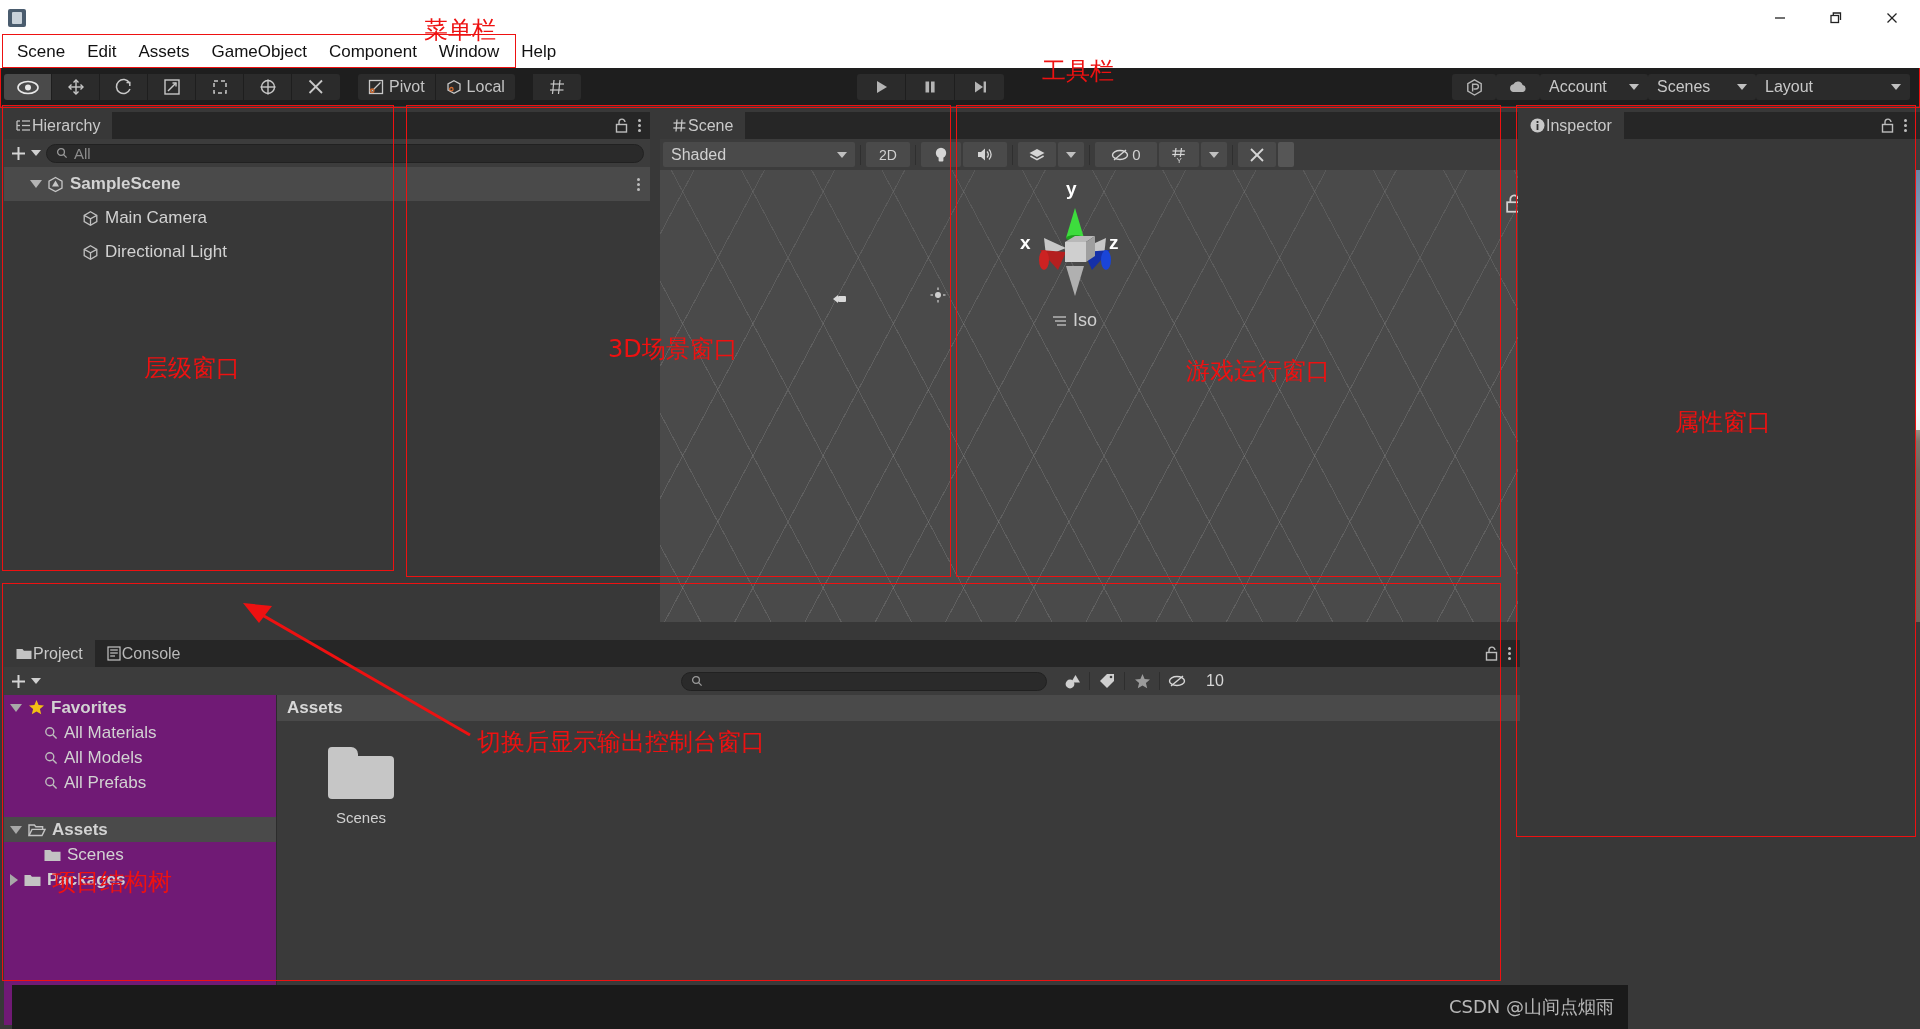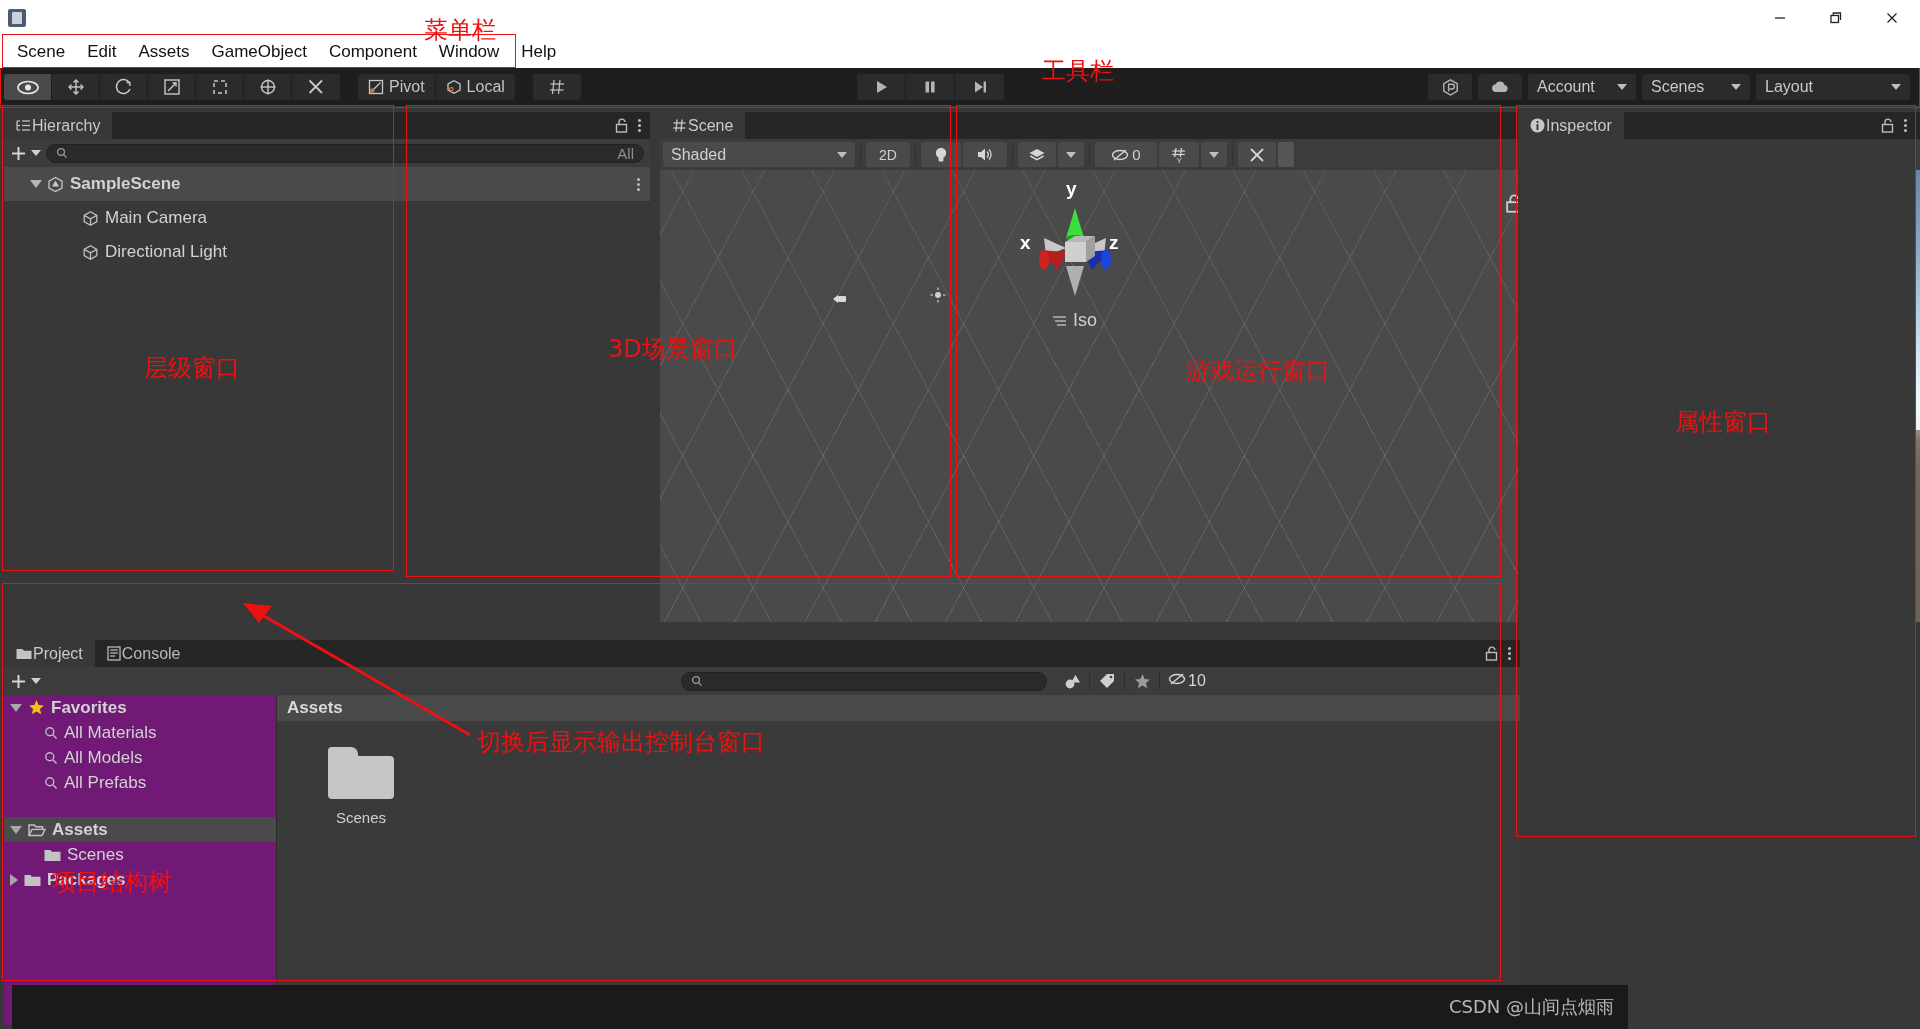--- a/index.html
+++ b/index.html
@@ -81,21 +81,21 @@
   .play-btn {
     width: 49px; height: 26px; background: #2b2b2b;
     display: flex; align-items: center; justify-content: center;
     border-right: 1px solid #1e1e1e; color: #b0b0b0;
   }
   .play-btn.first { border-radius: 3px 0 0 3px; }
   .play-btn.last { border-radius: 0 3px 3px 0; border-right: none; }
 
   #tb-right {
     position: absolute; right: 10px; top: 6px;
-    display: flex; align-items: center; gap: 6px; height: 26px;
+    display: flex; align-items: center; gap: 0; height: 26px;
   }
   .tb-icon-btn {
     width: 44px; height: 26px; background: #2b2b2b; border-radius: 3px;
     display: flex; align-items: center; justify-content: center; color: #b5b5b5;
   }
   .tb-dropdown {
     height: 26px; background: #2b2b2b; border-radius: 3px;
     display: flex; align-items: center; justify-content: space-between;
     padding: 0 9px; color: #c8c8c8; font-size: 16px;
   }
@@ -123,21 +123,21 @@
   
   #hierarchy { left: 4px; top: 44px; width: 646px; height: 510px; background: #383838; }
   #hier-toolbar {
     height: 28px; background: #3c3c3c; display: flex; align-items: center;
     padding: 0 6px; gap: 5px;
   }
   .plus-btn { display: flex; align-items: center; gap: 4px; color: #d0d0d0; }
   .searchbox {
     flex: 1; height: 19px; background: #2a2a2a; border: 1px solid #212121;
     border-radius: 10px; display: flex; align-items: center; padding: 0 9px;
-    gap: 6px; color: #8d8d8d; font-size: 15px; justify-content: space-between;
+    gap: 6px; color: #8d8d8d; font-size: 15px;
   }
   .hier-row {
     height: 34px; display: flex; align-items: center; font-size: 17px;
     color: #d2d2d2; position: relative;
   }
   .hier-row.selected { background: #4a4a4a; }
   .hier-row .tri {
     width: 0; height: 0; border-left: 6px solid transparent;
     border-right: 6px solid transparent; border-top: 8px solid #b4b4b4;
     margin-right: 5px;
@@ -762,21 +762,21 @@
               <circle cx="12" cy="4" r="1.3" fill="#3c3c3c"></circle>
             </svg>
         </div>
         <div class="vsep" style="height:18px"></div>
         <div style="width:34px;display:flex;justify-content:center">
           <svg width="17" height="17" viewBox="0 0 17 17" fill="#9b9b9b">
               <polygon points="8.5,1 10.6,6 16,6.4 11.9,10 13.2,15.3 8.5,12.4 3.8,15.3 5.1,10 1,6.4 6.4,6"></polygon>
             </svg>
         </div>
         <div class="vsep" style="height:18px"></div>
-        <div style="display:flex;align-items:flex-start;gap:2px;padding:0 8px">
+        <div style="display:flex;align-items:center;gap:20px;padding:0 8px">
           <svg width="18" height="14" viewBox="0 0 18 14" fill="none" stroke="#d6d6d6" stroke-width="1.4">
             <ellipse cx="9" cy="7" rx="7.5" ry="4.5"></ellipse>
               <line x1="3" y1="12" x2="15" y2="2"></line>
           </svg>
           <span style="font-size:16px;color:#d6d6d6">10</span>
         </div>
       </div>
     </div>
 
     <div id="proj-body">

